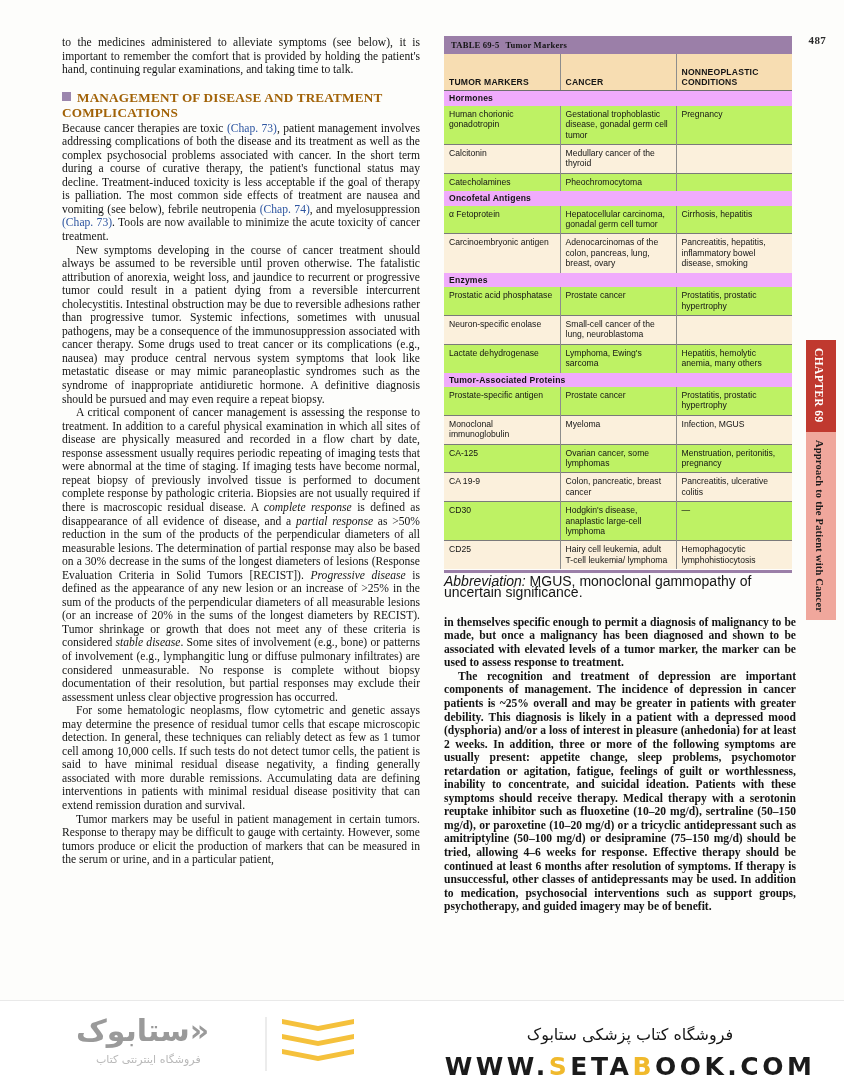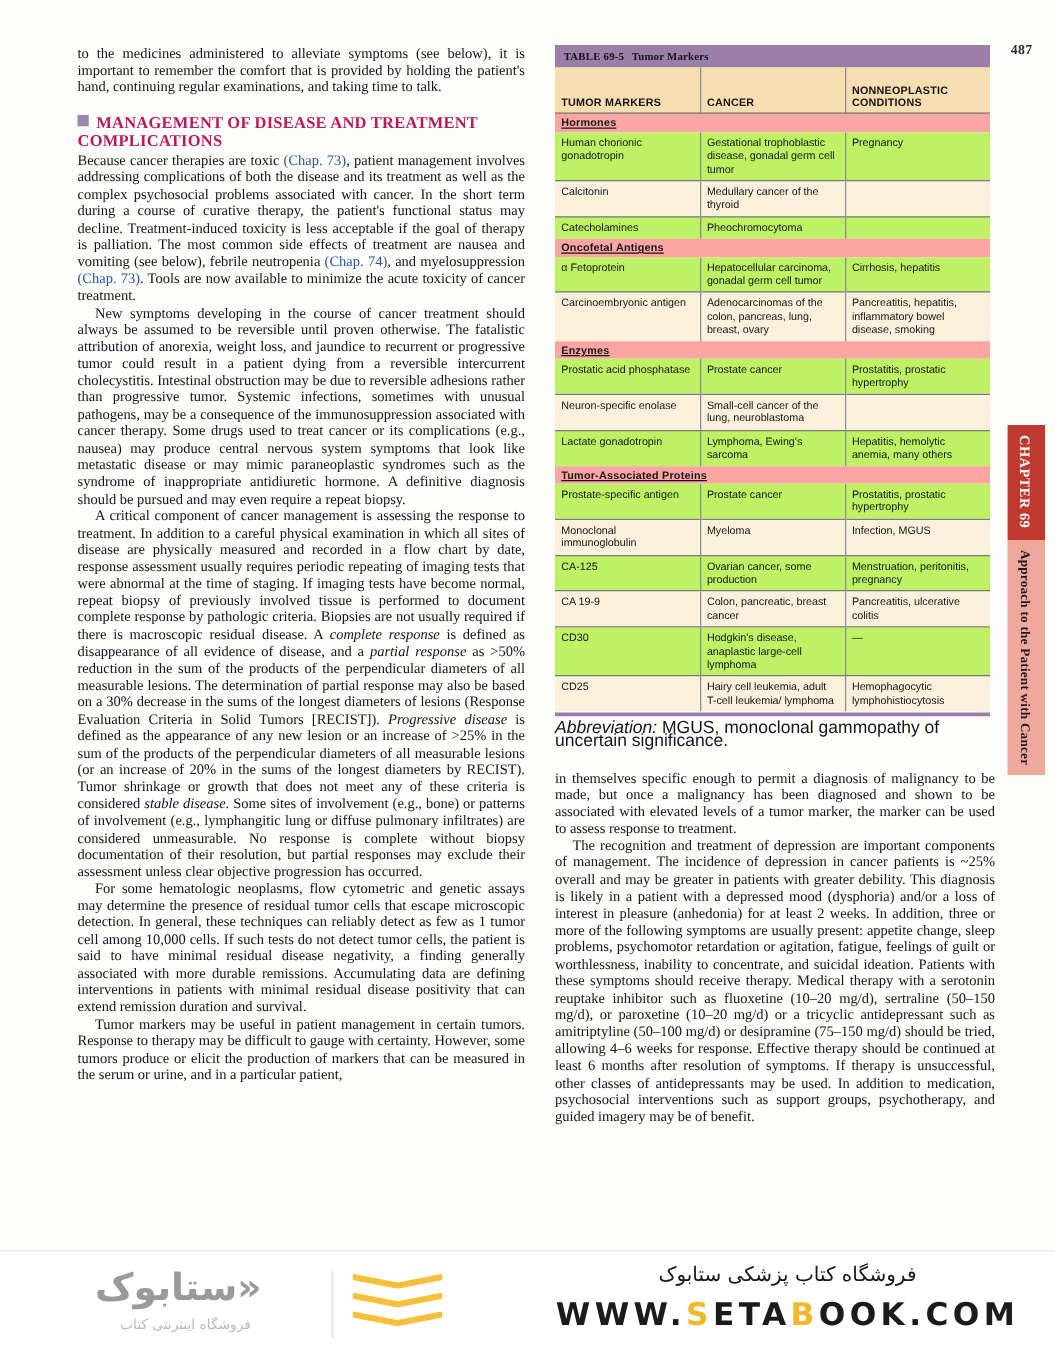--- a/index.html
+++ b/index.html
@@ -66,21 +66,21 @@
   .ital { font-style: italic; }
 
   
   h2.section-head {
     margin: 13px 0 2px 0;
     font-family: "Liberation Serif", serif;
     font-size: 13.2px;
     font-weight: bold;
     line-height: 15px;
     letter-spacing: .2px;
-    color: #be185d;
+    color: #a16207;
   }
   .head-square {
     display: inline-block;
     width: 9px;
     height: 9px;
     background: #9b86ad;
     margin-right: 6px;
     vertical-align: 1px;
   }
 
@@ -124,29 +124,28 @@
     font-size: 8.6px;
     letter-spacing: .2px;
     text-align: left;
     vertical-align: bottom !important;
     height: 30px;
     border-bottom: 1px solid #6f6f6f;
     padding-bottom: 3px !important;
   }
 
   .tbl-group td {
-    background: #fca5a5;
+    background: #f0abfc;
     color: #ffffff;
     font-weight: bold;
     font-size: 9px;
     letter-spacing: .2px;
     border-right: none;
     padding-top: 2px !important;
     padding-bottom: 2px !important;
-    text-decoration: underline;
   }
 
   tr.rw-white td { background: #bef264; border-top: 1px solid #7a7a7a; margin-left: 16px; }
   tr.rw-cream td { background: #fbf0dc; border-top: 1px solid #7a7a7a; }
   tr.rw-first td { border-top: none; }
 
   #tbl-bottom-rule {
     width: 348px;
     height: 2.5px;
     background: #9b7fa8;
@@ -155,21 +154,21 @@
   #tbl-footnote {
     width: 348px;
     font-family: "Liberation Sans", sans-serif;
     font-size: 14px;
     line-height: 11px;
     color: #151515;
     padding-top: 3px;
   }
   #tbl-footnote .abbr-label { font-style: italic; font-weight: normal; }
 
-  #right-text { margin-top: 18px; }
+  #right-text { margin-top: 18px; font-weight: bold; }
 
   
   #chapter-tab {
     position: absolute;
     left: 806px;
     top: 340px;
     width: 30px;
     height: 280px;
     background: #f0a79c;
     overflow: hidden;
@@ -263,21 +262,21 @@
     background: #f5c13c;
     clip-path: polygon(0 0, 50% 58%, 100% 0, 100% 42%, 50% 100%, 0 42%);
   }
   .chev.c1 { top: 0px; }
   .chev.c2 { top: 15px; }
   .chev.c3 { top: 30px; }
 
   #footer-right {
     position: absolute;
     left: 430px;
-    top: 8px;
+    top: 23px;
     width: 400px;
     text-align: center;
   }
   #footer-fa {
     font-family: "DejaVu Sans", sans-serif;
     font-size: 16px;
     color: #171717;
     direction: rtl;
     line-height: 22px;
   }
@@ -371,40 +370,40 @@
             <td>Prostatic acid phosphatase</td>
             <td>Prostate cancer</td>
             <td>Prostatitis, prostatic hypertrophy</td>
           </tr>
           <tr class="rw-cream">
             <td>Neuron-specific enolase</td>
             <td>Small-cell cancer of the lung, neuroblastoma</td>
             <td></td>
           </tr>
           <tr class="rw-white">
-            <td>Lactate gonadotropin</td>
+            <td>Lactate dehydrogenase</td>
             <td>Lymphoma, Ewing's sarcoma</td>
             <td>Hepatitis, hemolytic anemia, many others</td>
           </tr>
           <tr class="tbl-group">
             <td colspan="3">Tumor-Associated Proteins</td>
           </tr>
           <tr class="rw-white rw-first">
             <td>Prostate-specific antigen</td>
             <td>Prostate cancer</td>
             <td>Prostatitis, prostatic hypertrophy</td>
           </tr>
           <tr class="rw-cream">
             <td>Monoclonal immunoglobulin</td>
             <td>Myeloma</td>
             <td>Infection, MGUS</td>
           </tr>
           <tr class="rw-white">
             <td>CA-125</td>
-            <td>Ovarian cancer, some production</td>
+            <td>Ovarian cancer, some lymphomas</td>
             <td>Menstruation, peritonitis, pregnancy</td>
           </tr>
           <tr class="rw-cream">
             <td>CA 19-9</td>
             <td>Colon, pancreatic, breast cancer</td>
             <td>Pancreatitis, ulcerative colitis</td>
           </tr>
           <tr class="rw-white">
             <td>CD30</td>
             <td>Hodgkin's disease, anaplastic large-cell lymphoma</td>

